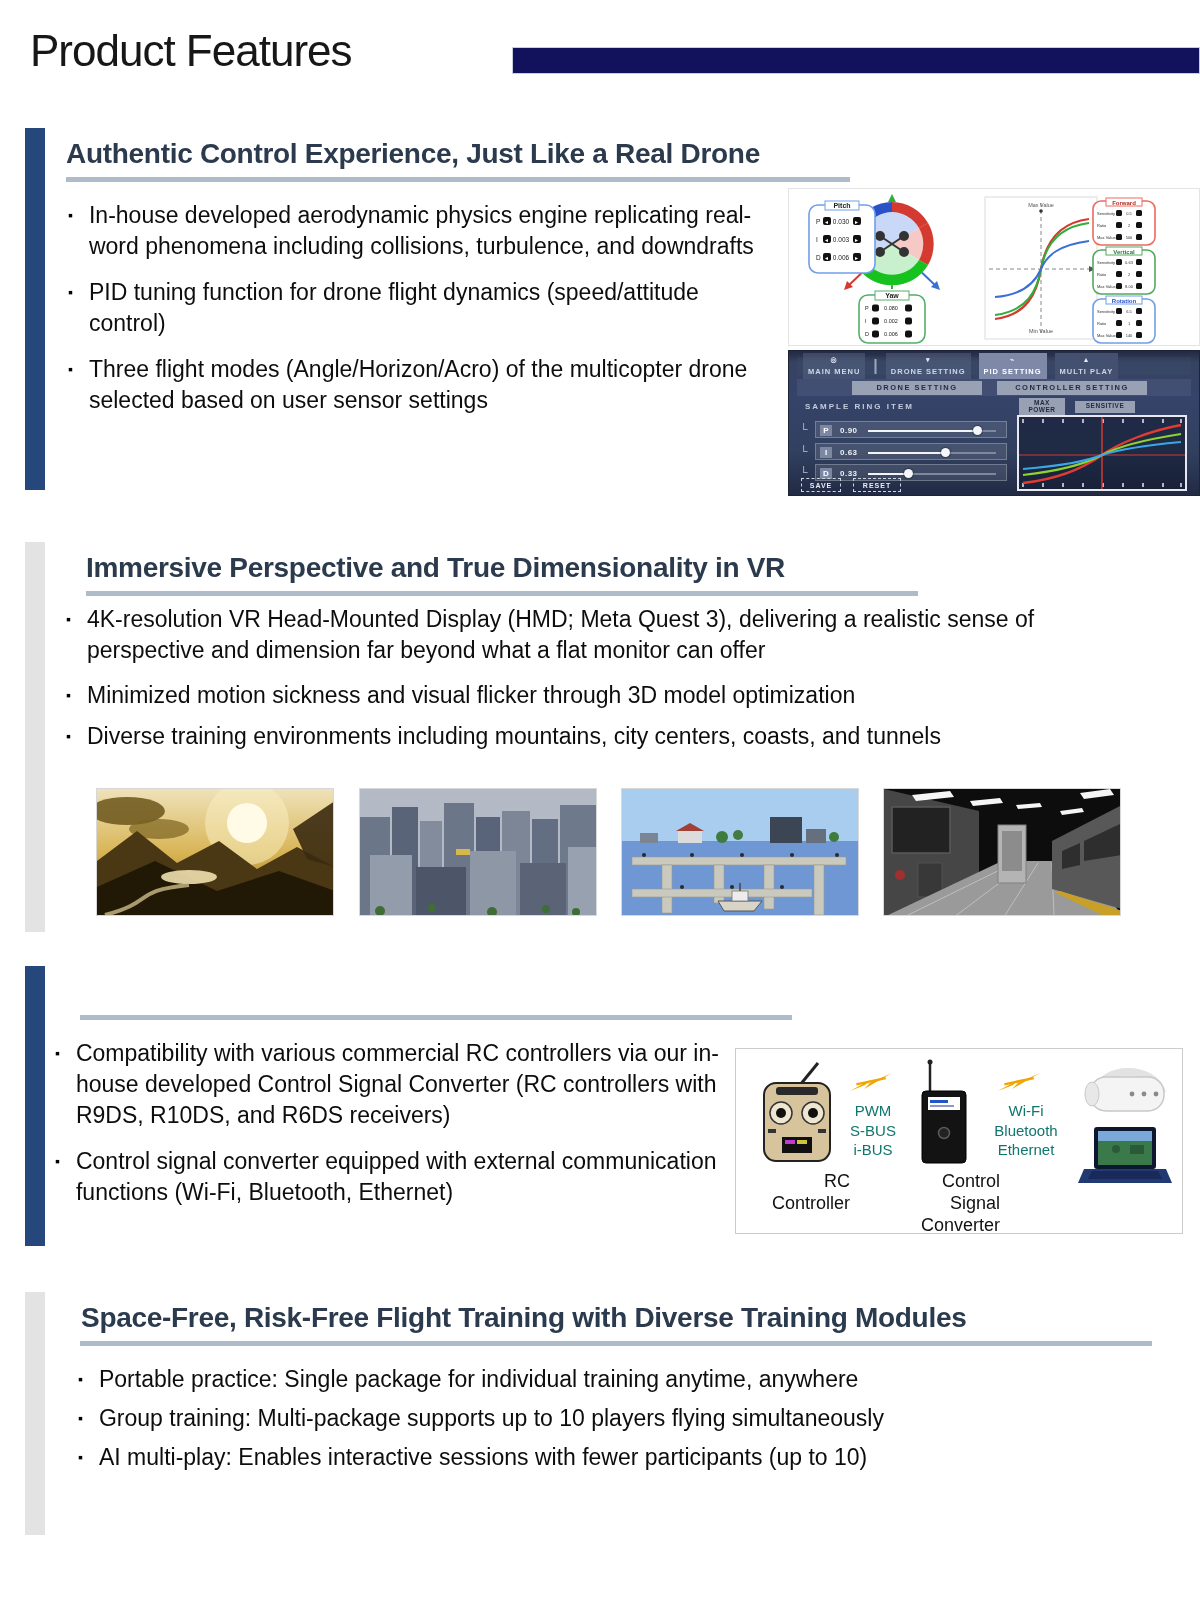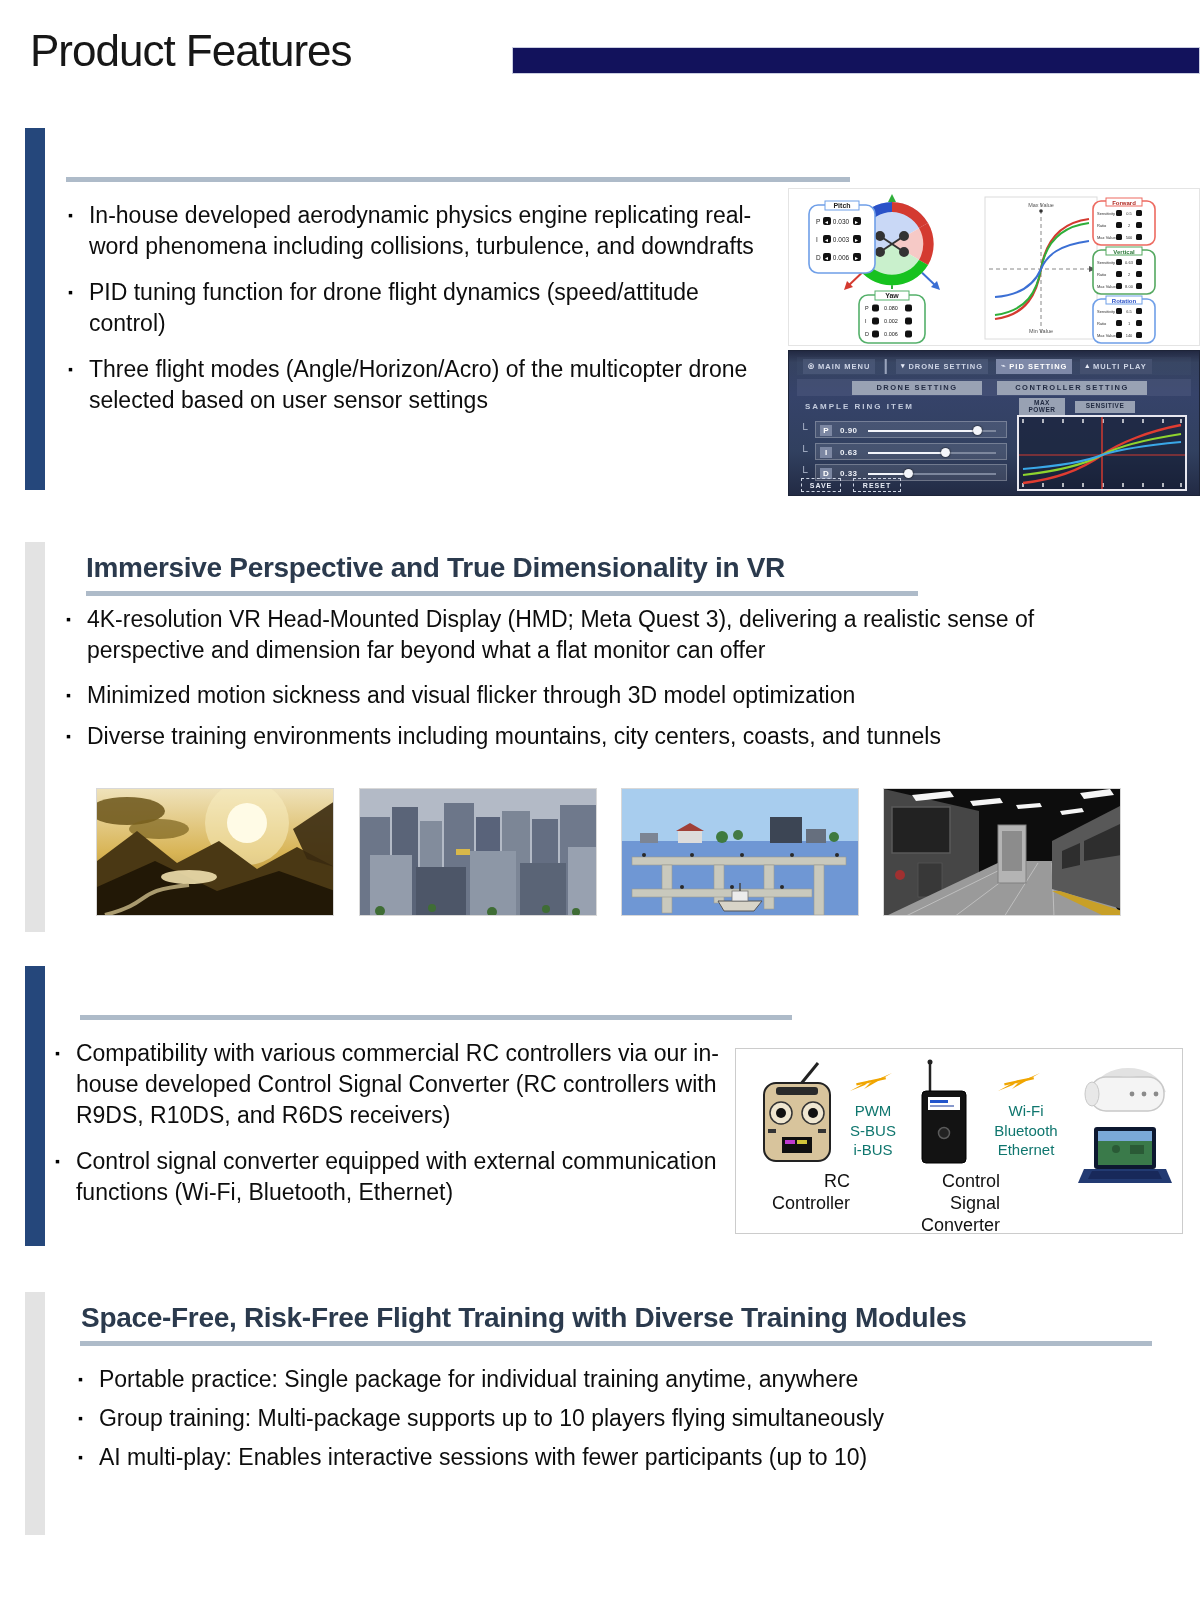--- a/index.html
+++ b/index.html
@@ -26,21 +26,21 @@
   .bullets.tight .bullet { margin-bottom:8px; }
 
   
   .figure { position:absolute; background:#fff; }
   .pid-figure { left:788px; top:188px; width:412px; height:158px; border:1px solid #e4e4e4; }
   .env-img { position:absolute; top:788px; width:238px; height:128px; border:1px solid #d8d8d8; overflow:hidden; }
 
   
   .game-ui { position:absolute; left:788px; top:350px; width:412px; height:146px; background:linear-gradient(180deg,#222942 0%, #36436362 8%, #36436a 30%, #31405f 70%, #222a44 100%), #35425e; border:1px solid #1d2438; overflow:hidden; font-weight:700; }
   .gmenu { position:absolute; left:8px; top:6px; right:8px; height:18px; background:#56628122; display:flex; align-items:center; gap:8px; padding:0 6px; }
-  .gmenu-item { font-size:7.5px; letter-spacing:1px; color:#cfd6e6; display:flex; align-items:center; gap:3px; padding:3px 5px; background:#5a668777; white-space:nowrap; }
+  .gmenu-item { font-size:7.5px; letter-spacing:1px; color:#cfd6e6; display:flex; align-items:center; gap:3px; padding:3px 5px; background:#5a668777; white-space:nowrap;flex-direction:column; }
   .gmenu-item.active { background:#7e89a8; color:#ffffff; }
   .gmenu-item.dark { background:#44506f; }
   .gmenu-icon { font-size:7px; color:#e8ecf8; }
   .gtabs { position:absolute; left:8px; top:28px; right:8px; height:17px; background:#5b678b55; }
   .gtab { position:absolute; top:1.5px; height:14px; background:#99a2b4; color:#232c44; font-size:7.5px; letter-spacing:1.5px; display:flex; align-items:center; justify-content:center; white-space:nowrap; }
   .grow3-label { position:absolute; left:16px; top:51px; font-size:8px; letter-spacing:2px; color:#c3cbdd; white-space:nowrap; }
   .gbtn { position:absolute; background:#98a1b3; color:#222b42; text-align:center; font-size:6.5px; letter-spacing:0.5px; line-height:1.15; padding:1px 2px; }
   .slider-row { position:absolute; left:26px; width:192px; height:17px; background:rgba(255,255,255,0.10); border:1px solid rgba(255,255,255,0.25); }
   .slider-bracket { position:absolute; left:-16px; top:1px; color:#b9c2d6; font-size:11px; }
   .slider-key { position:absolute; left:4px; top:3px; width:12px; height:11px; background:#7c87a2; color:#fff; font-size:8px; text-align:center; line-height:11px; }
@@ -59,20 +59,21 @@
 </style>
 </head>
 <body>
 
 <div id="page">
 
   <div class="page-title">Product Features</div>
   <div class="title-bar"></div>
 
   <div class="sec-bar navy" style="left:25px; top:128px; height:362px;"></div>
+  <div class="sec-heading" style="left:66px; top:138px;">Authentic Control Experience, Just Like a Real Drone</div>
   <div class="sec-underline" style="left:66px; top:177px; width:784px;"></div>
 
   <div class="bullets" style="left:68px; top:200px; width:692px;">
     <div class="bullet">
       <span class="bmark">▪</span>
       <span class="btext">In-house developed aerodynamic physics engine replicating real-word phenomena including collisions, turbulence, and downdrafts</span>
     </div>
     <div class="bullet">
       <span class="bmark">▪</span>
       <span class="btext">PID tuning function for drone flight dynamics (speed/attitude control)</span>

